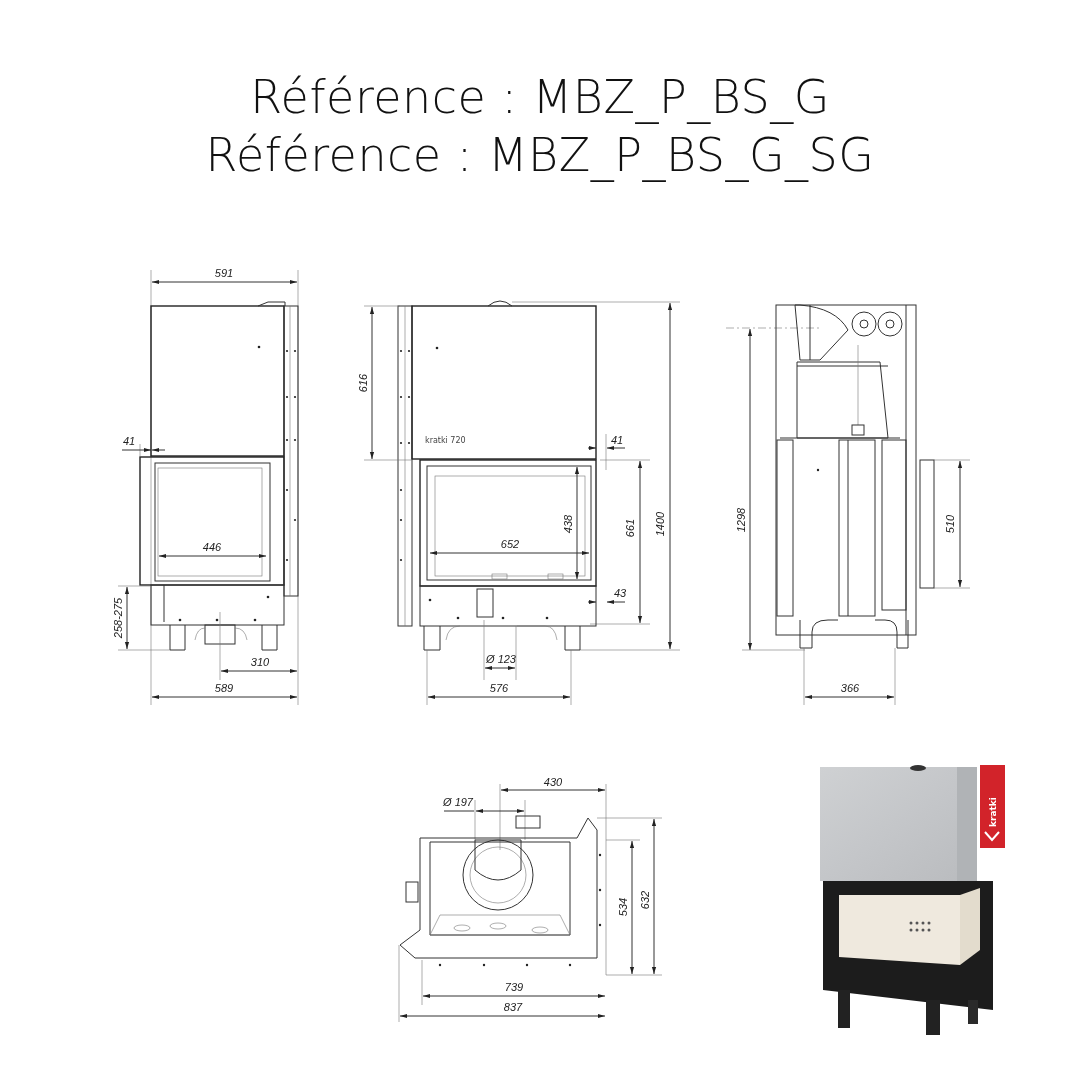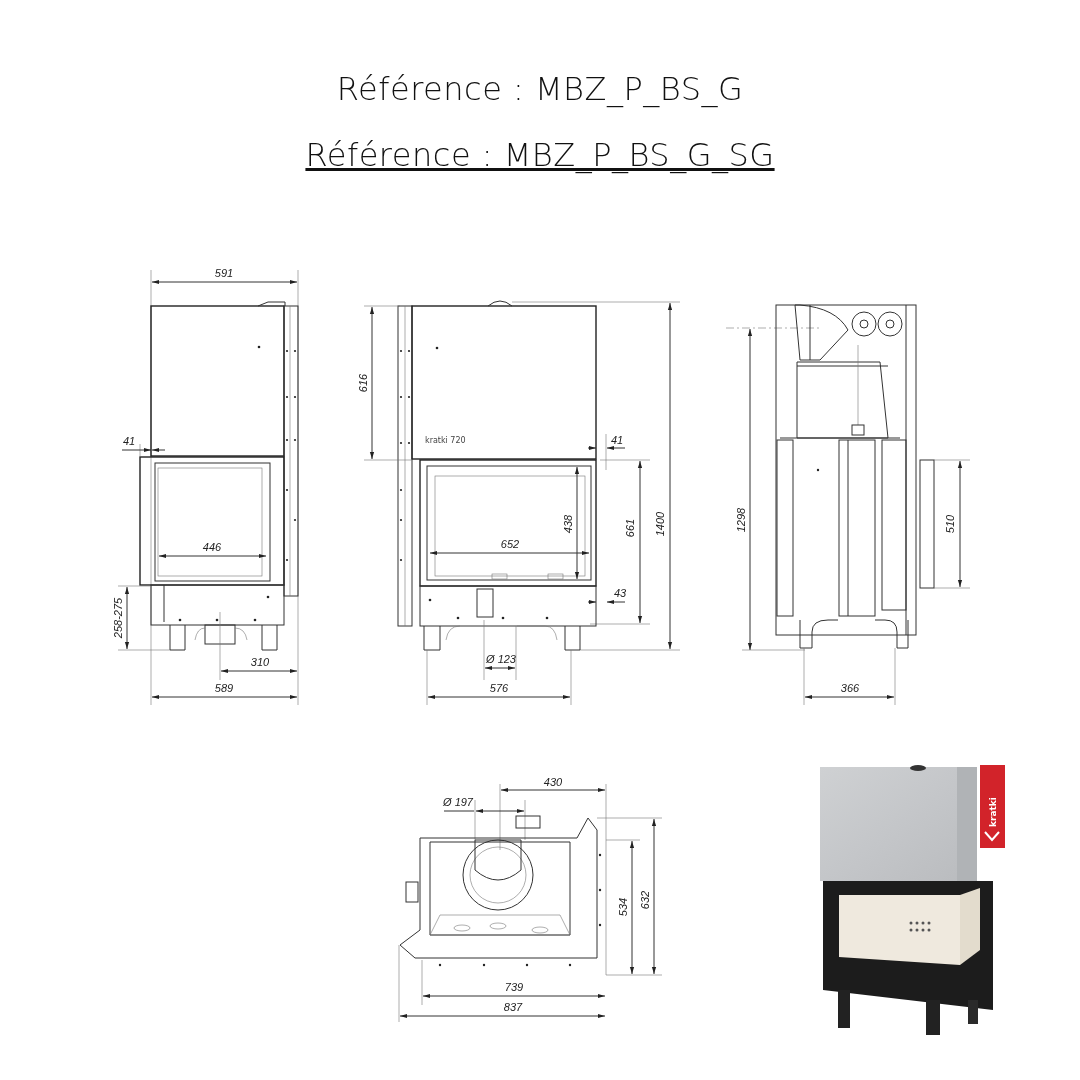--- a/index.html
+++ b/index.html
@@ -1,19 +1,19 @@
 <!DOCTYPE html>
 <html><head>
 <meta charset="utf-8">
 <style>
   html, body { margin: 0; padding: 0; background: #ffffff; }
   body { width: 1080px; height: 1080px; position: relative; overflow: hidden; font-family: "DejaVu Sans", sans-serif; }
-  .title { position: absolute; left: 0; width: 1080px; text-align: center; color: #111; font-family: "DejaVu Sans", sans-serif; font-weight: 300; font-size: 32px; letter-spacing: 0.5px; }
+  .title { position: absolute; left: 0; width: 1080px; text-align: center; color: #111; font-family: "DejaVu Sans", sans-serif; font-weight: 300; font-size: 46px; letter-spacing: 0.5px; }
   .title.t1 { top: 70px; }
-  .title.t2 { top: 136px; text-decoration: underline; }
+  .title.t2 { top: 128px; }
   svg { position: absolute; left: 0; top: 0; }
   .dim { font-family: "Liberation Sans", sans-serif; font-style: italic; font-size: 11px; fill: #222; }
   .ln { stroke: #333; stroke-width: 1; fill: none; }
   .thin { stroke: #777; stroke-width: 0.6; fill: none; }
   .thk { stroke: #222; stroke-width: 1.4; fill: none; }
   .dot { fill: #222; }
 </style>
 </head>
 <body>
 

